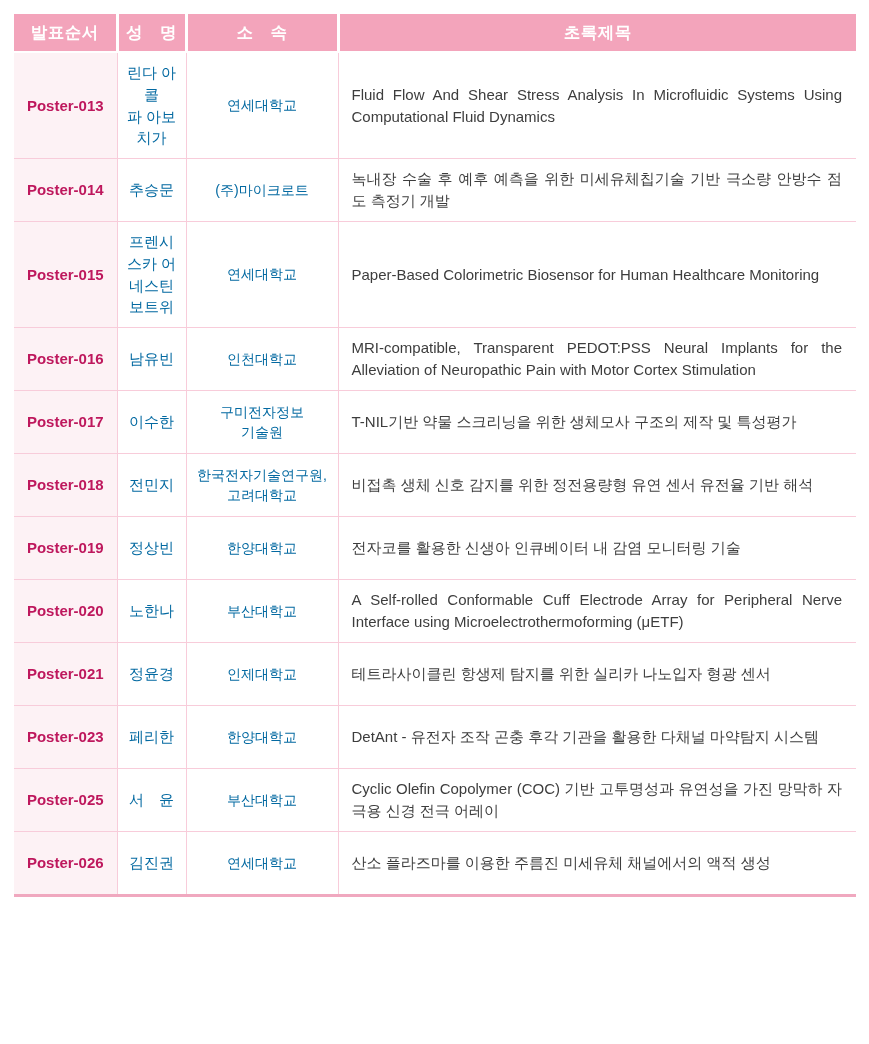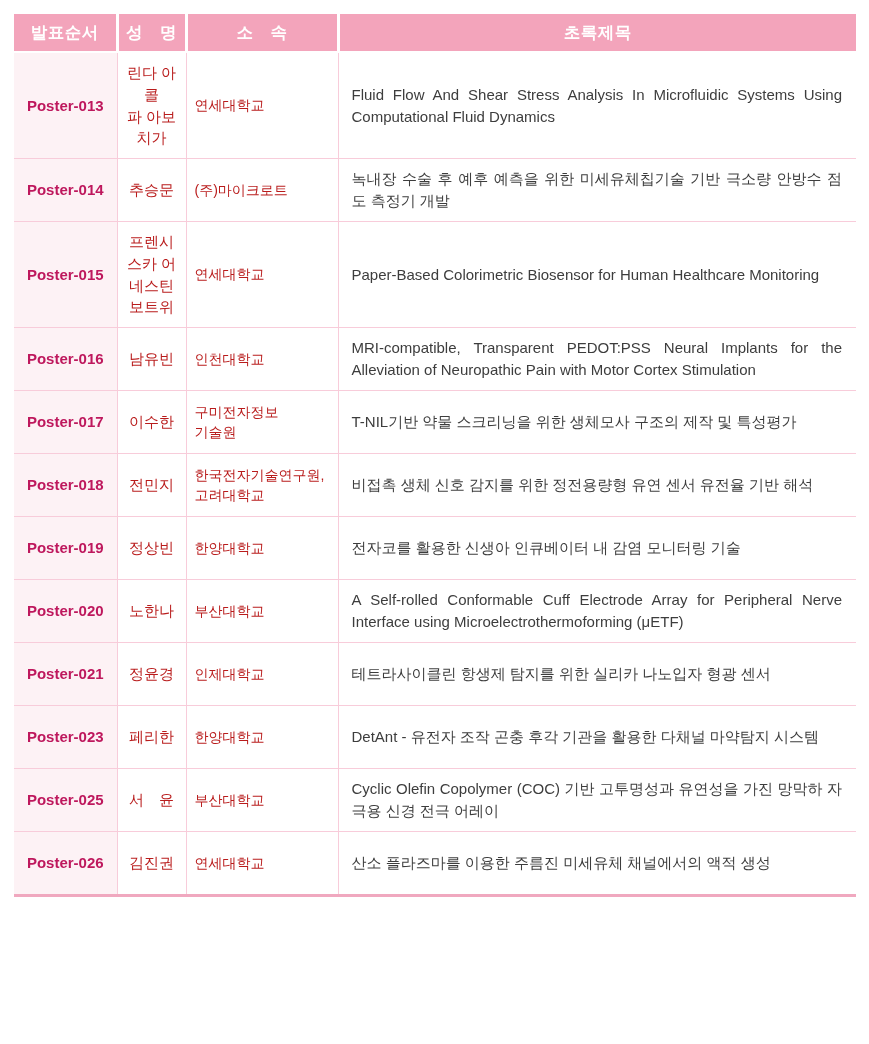--- a/index.html
+++ b/index.html
@@ -36,21 +36,21 @@
     padding: 0;
     border-bottom: 2px solid #ffffff;
     letter-spacing: 0.5px;
   }
   thead th + th { border-left: 3px solid #ffffff; }
 
   tbody td {
     border-right: 1px solid #f8ccda;
     border-bottom: 1px solid #f8ccda;
     font-size: 15px;
-    color: #b91c1c;
+    color: #0369a1;
     height: 44px;
     padding: 9px 8px;
     line-height: 1.45;
     vertical-align: middle;
     box-sizing: content-box;
     word-break: normal;
     overflow-wrap: break-word;
   }
   tbody td:last-child { border-right: none; }
   tbody tr:last-child td { border-bottom: none; }
@@ -59,21 +59,21 @@
     background: #fdf2f5;
     font-weight: 700;
     color: #be185d;
     text-align: center;
   }
   td.c-name {
     text-align: center;
     white-space: pre-line;
   }
   td.c-affil {
-    text-align: left;
+    text-align: center;
     white-space: pre-line;
     font-size: 14px;
     margin-top: 20px;
   }
   td.c-title {
     text-align: justify;
     padding: 9px 14px 9px 13px;
     color: #3d3d3d;
   }
 </style>

